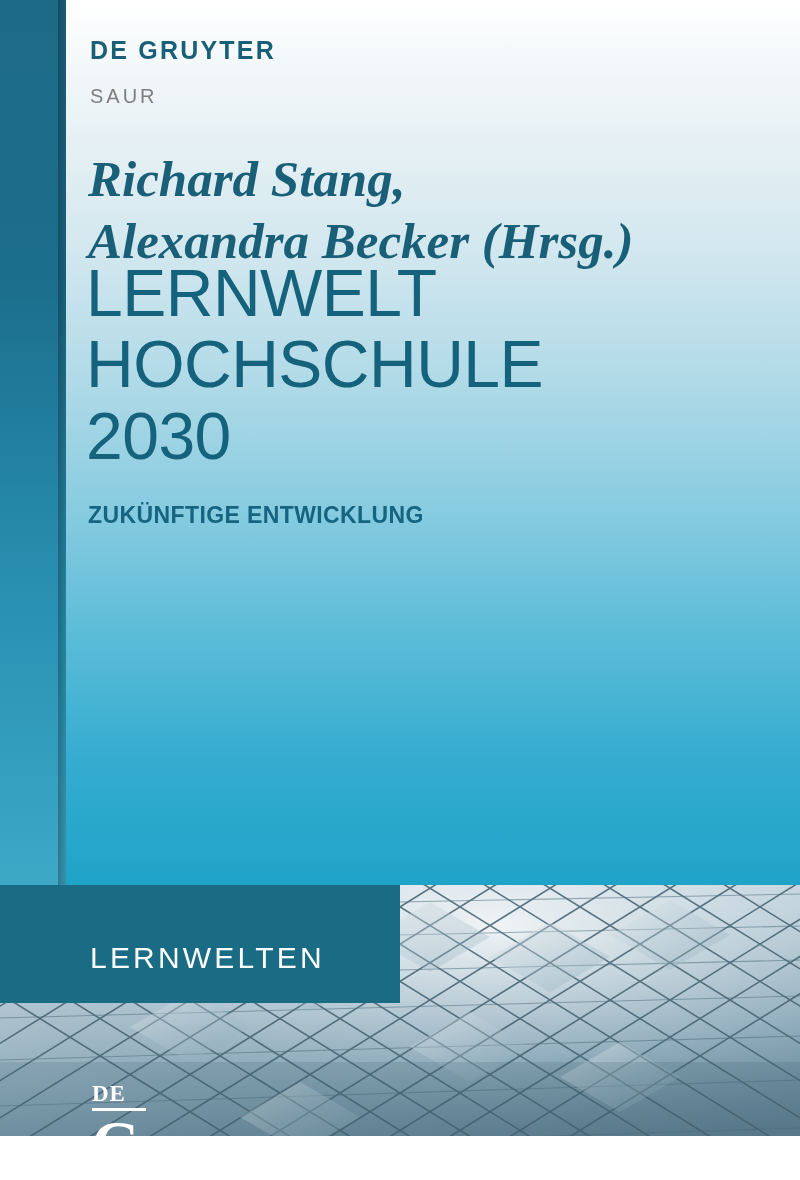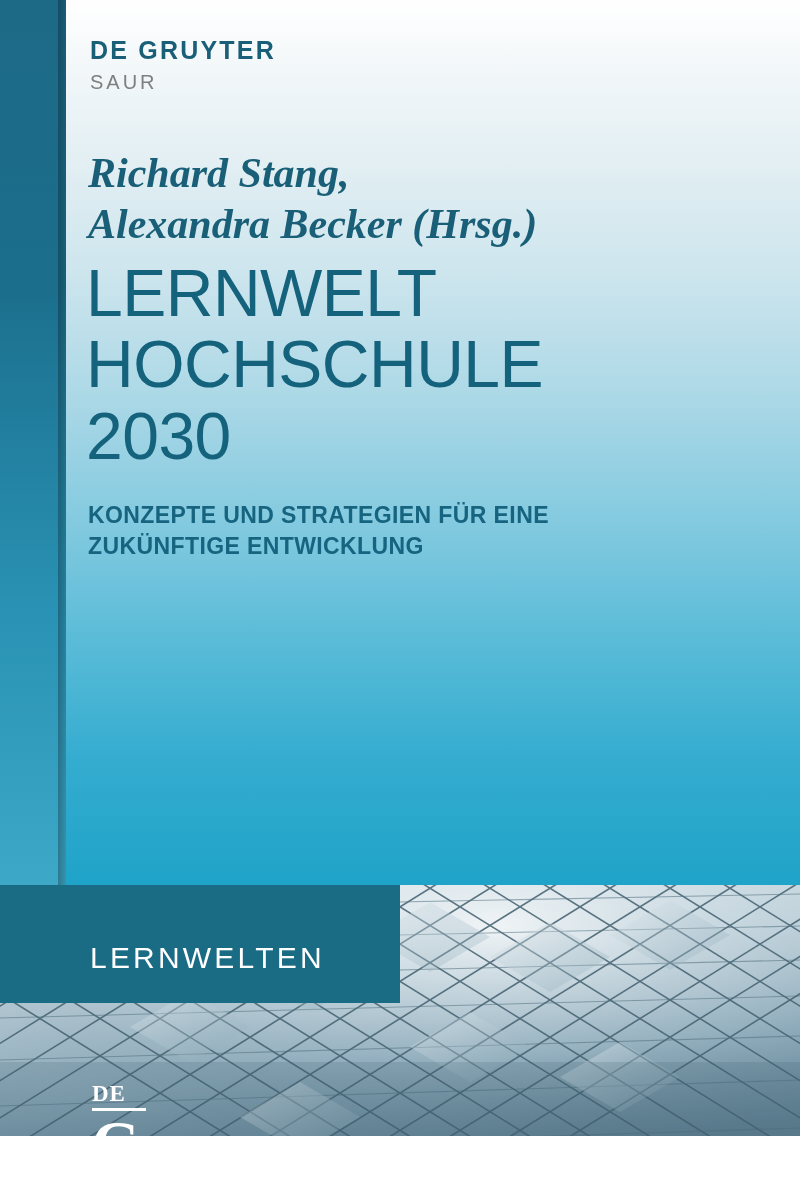--- a/index.html
+++ b/index.html
@@ -82,39 +82,39 @@
   }
   .pub-name {
     font-family: "Liberation Sans", sans-serif;
     font-size: 25px;
     font-weight: bold;
     letter-spacing: 2.2px;
     color: #1a5f78;
     line-height: 1;
   }
   .pub-sub {
-    margin-top: 9px;
+    margin-top: 23px;
     font-family: "Liberation Sans", sans-serif;
     font-size: 20px;
     font-weight: normal;
     letter-spacing: 3.0px;
     color: #7f7f7f;
     line-height: 1;
   }
 
   
   .authors {
     position: absolute;
     left: 88px;
     top: 148px;
     width: 600px;
     font-family: "Liberation Serif", serif;
     font-style: italic;
     font-weight: bold;
-    font-size: 42px;
+    font-size: 51px;
     line-height: 1.22;
     color: #1a5f78;
   }
 
   
   .title {
     position: absolute;
     left: 86px;
     top: 258px;
     width: 640px;
@@ -302,21 +302,20 @@
     <span class="line">Alexandra Becker (Hrsg.)</span>
   </div>
 
   <div class="title">
     <span class="line">LERNWELT</span>
     <span class="line">HOCHSCHULE</span>
     <span class="line">2030</span>
   </div>
 
   <div class="subtitle">
-    <span class="line">KONZEPTE UND STRATEGIEN FÜR EINE</span>
     <span class="line">ZUKÜNFTIGE ENTWICKLUNG</span>
   </div>
 
   <div class="series-band"></div>
   <div class="series-label">LERNWELTEN</div>
 
   <div class="dg-mark">
     <div class="dg-de">DE</div>
     <div class="dg-rule"></div>
     <div class="dg-g">G</div>

